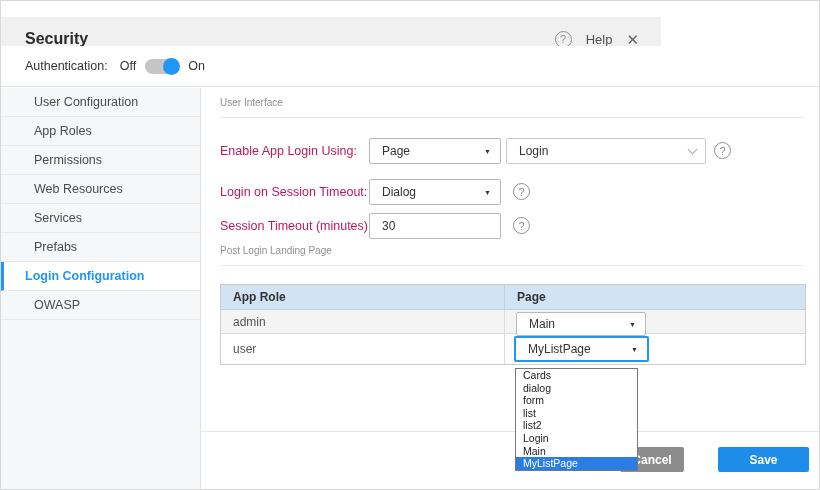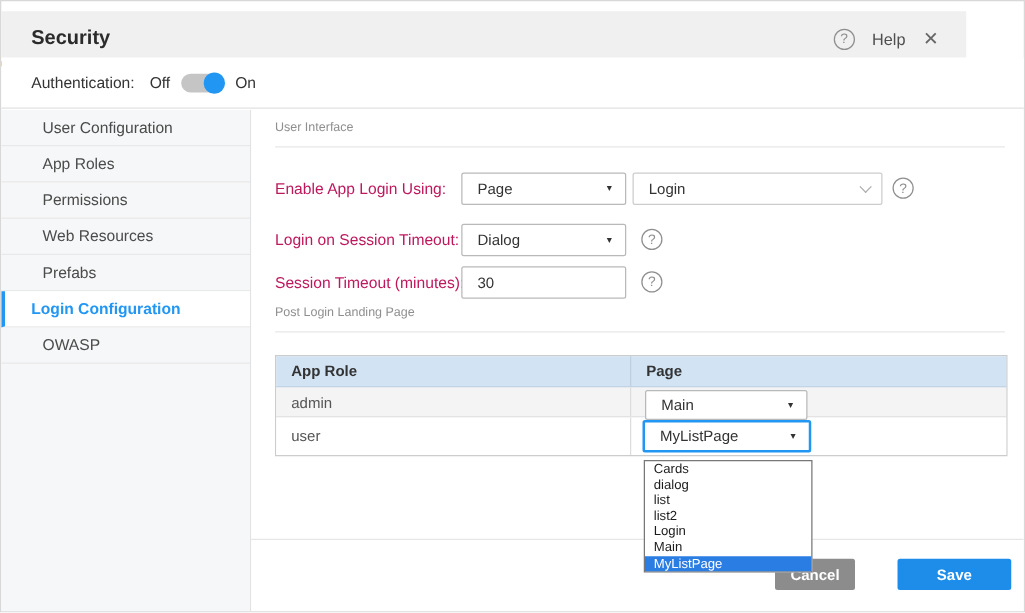--- a/index.html
+++ b/index.html
@@ -1,20 +1,20 @@
 <!DOCTYPE html>
 <html><head>
 <meta charset="utf-8">
 <style>
   * { margin:0; padding:0; box-sizing:border-box; }
   html,body { font-family:"Liberation Sans", sans-serif; }
   .screen { position:relative; width:820px; height:490px; background:#fff; overflow:hidden; border:1px solid #d8d8d8; }
 
   
-  .hdr { position:absolute; left:0; top:8px; width:772px; height:44px; background:#f0f0f0; border-bottom:4px solid #a16207; }
+  .hdr { position:absolute; left:0; top:16px; width:660px; height:44px; background:#f0f0f0; border-bottom:4px solid #a16207; }
   .hdr-title { position:absolute; left:24px; top:0; line-height:44px; font-size:16px; font-weight:600; color:#2b2b2b; }
   .hdr-right { position:absolute; right:22px; top:0; height:44px; display:flex; align-items:center; gap:14px; }
   .qcircle { width:17px; height:17px; border:1px solid #8f8f8f; border-radius:50%; color:#8f8f8f; font-size:11px; display:flex; align-items:center; justify-content:center; flex:0 0 auto; }
   .help-label { font-size:13px; color:#4f4f4f; cursor:pointer; }
   .close-x { font-size:15px; color:#666; cursor:pointer; line-height:1; }
 
   
   .authbar { position:absolute; left:0; top:45px; width:820px; height:41px; background:#fff; border-bottom:1px solid #e2e2e2; display:flex; align-items:center; padding-left:24px; }
   .auth-label { font-size:12.5px; color:#333; margin-right:12px; }
   .off-label,.on-label { font-size:12.5px; color:#333; }
@@ -52,21 +52,21 @@
   .th-page { flex:1; }
   .trow { display:flex; }
   .trow-admin { height:24px; background:#f4f4f4; border-bottom:1px solid #ddd;text-align:right; }
   .trow-user { height:30px; background:#fff; }
   .td-role { width:284px; border-right:1px solid #ddd; padding-left:12px; font-size:12px; color:#555; display:flex; align-items:center; }
   .td-page { flex:1; position:relative; }
   .cell-select { position:absolute; top:2px; left:11px; width:130px; height:24px; border:1px solid #b9b9b9; border-radius:2px; background:#fff; display:flex; align-items:center; justify-content:space-between; padding:0 9px 0 12px; font-size:12px; color:#333; cursor:pointer; }
   .cell-select.focused { top:2px; left:9px; width:135px; height:26px; border:2px solid #2196f3; border-radius:2px; }
 
   
-  .ddlist { position:absolute; left:314px; top:280px; width:135px; background:#fff; border:1px solid #777; z-index:20; }
+  .ddlist { position:absolute; left:314px; top:280px; width:123px; background:#fff; border:1px solid #777; z-index:20; }
   .dditem { height:12.6px; line-height:12.6px; font-size:10.5px; padding-left:7px; color:#1c1c1c; cursor:pointer; white-space:nowrap; }
   .dditem.selected { background:#2a7de2; color:#fff; }
 
   
   .footer-line { position:absolute; left:0; right:0; top:343px; border-top:1px solid #e6e6e6; }
   .btn { position:absolute; top:359px; height:25px; border:none; border-radius:2px; color:#fff; font-weight:bold; font-size:12px; font-family:"Liberation Sans", sans-serif; cursor:pointer; z-index:1; }
   .btn-cancel { left:419px; width:64px; background:#8c8c8c; }
   .btn-save { left:517px; width:91px; background:#1e8de9; }
 </style>
 </head>
@@ -90,20 +90,21 @@
         <span class="knob"></span>
       </span>
     <span class="on-label">On</span>
   </div>
 
   <div class="sidebar">
     <div class="nav-item">User Configuration</div>
     <div class="nav-item">App Roles</div>
     <div class="nav-item">Permissions</div>
     <div class="nav-item">Web Resources</div>
+    <div class="nav-item">Services</div>
     <div class="nav-item">Prefabs</div>
     <div class="nav-item active">Login Configuration</div>
     <div class="nav-item">OWASP</div>
   </div>
 
   <div class="main">
 
     <div class="sec sec1">User Interface</div>
 
     <div class="frow r1">
@@ -157,20 +158,21 @@
             <span>MyListPage</span>
             <span class="sel-arrow">▼</span>
           </div>
         </div>
       </div>
     </div>
 
     <div class="ddlist">
       <div class="dditem">Cards</div>
       <div class="dditem">dialog</div>
+      <div class="dditem">form</div>
       <div class="dditem">list</div>
       <div class="dditem">list2</div>
       <div class="dditem">Login</div>
       <div class="dditem">Main</div>
       <div class="dditem selected">MyListPage</div>
     </div>
 
     <div class="footer-line"></div>
     <button class="btn btn-cancel">Cancel</button>
     <button class="btn btn-save">Save</button>

